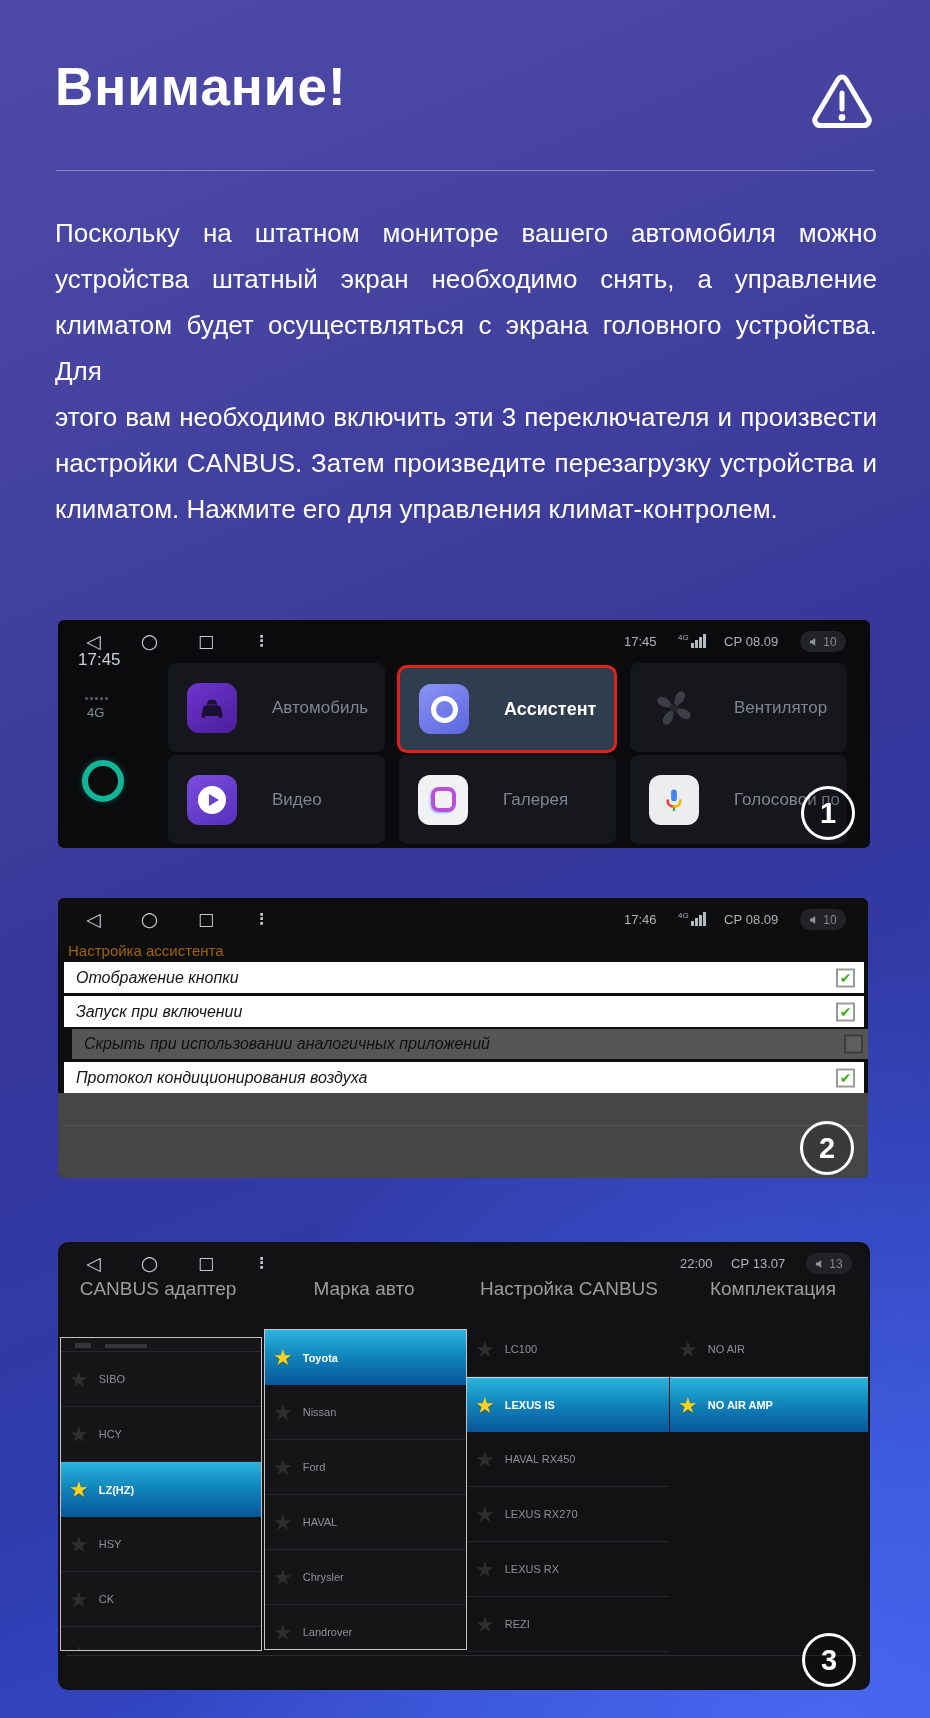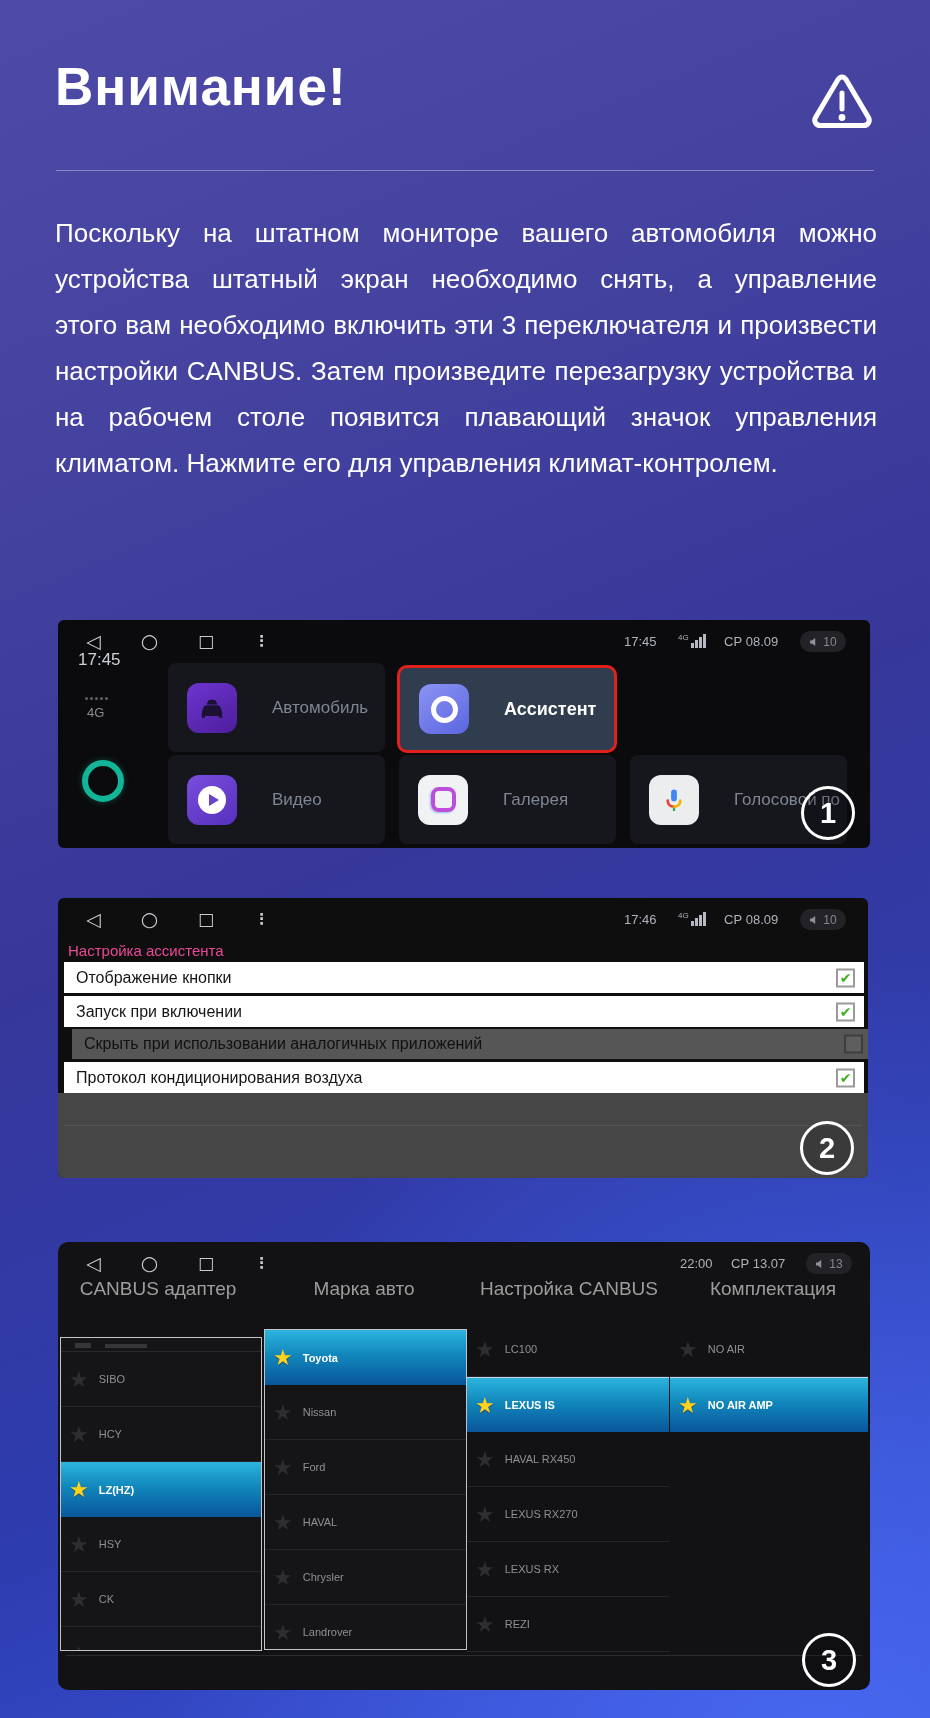--- a/index.html
+++ b/index.html
@@ -55,24 +55,24 @@
   .vc{width:28px;height:28px;background:#fff;border-radius:50%;margin:auto;display:flex;align-items:center;justify-content:center;}
   .vtri{width:0;height:0;border-left:10px solid #6b41cf;border-top:6px solid transparent;border-bottom:6px solid transparent;margin-left:3px;}
   .ic-gal{background:#f1f2f4;border-radius:50%;}
   .gring{width:25px;height:25px;border:4px solid #bb4fd9;border-radius:8px;margin:auto;box-sizing:border-box;box-shadow:-1px 1px 2px rgba(80,150,240,.6);}
   .ic-mic{background:#ebedef;}
   .ic svg{margin:auto;}
   
   .badge{position:absolute;width:54px;height:54px;box-sizing:border-box;border:3px solid #fff;border-radius:50%;color:#fff;display:flex;align-items:center;justify-content:center;font-size:29px;font-weight:700;background:rgba(8,8,10,.18);}
   #b1{left:801px;top:786px;}#b2{left:800px;top:1121px;}#b3{left:802px;top:1633px;}
   
-  .s2title{position:absolute;left:10px;top:44px;font-size:15px;color:#ec4899;}
+  .s2title{position:absolute;left:10px;top:44px;font-size:15px;color:#a16207;}
   .p2bottom{position:absolute;left:0;right:0;top:195px;bottom:0;background:#464646;}
   .p2line{position:absolute;left:6px;right:6px;top:227px;height:1px;background:#545454;}
-  .p2row{position:absolute;left:6px;width:800px;display:flex;align-items:center;}
+  .p2row{position:absolute;left:6px;width:800px;display:flex;align-items:center;font-style:italic;}
   .r1{top:64px;height:31px;background:#fff;}
   .r2{top:98px;height:31px;background:#fff;}
   .r3{top:131px;height:30px;background:#565656;margin-left:8px;}
   .r4{top:164px;height:31px;background:#fff;}
   .r5{top:200px;height:25px;background:#4b4b4b;}
   .p2row .lab{margin-left:12px;font-size:16px;color:#161616;}
   .r3 .lab{color:#101010;}
   .r5 .lab{color:#9a9a9a;}
   .cb{position:absolute;right:9px;top:50%;transform:translateY(-50%);width:19px;height:19px;box-sizing:border-box;border:2px solid #9a9a9a;background:#fff;display:flex;align-items:center;justify-content:center;font-size:14px;color:#3fae1f;font-family:"DejaVu Sans",sans-serif;}
   .r3 .cb{border-color:#3d3d3d;background:#5e5e5e;}
@@ -110,23 +110,23 @@
       <path d="M28 7.5 L5.5 45.5c-2.1 3.6.5 8.1 4.9 8.1h43.2c4.4 0 7-4.5 4.9-8.1L36 7.5c-2.1-3.5-5.9-3.5-8 0z" fill="none" stroke="#fff" stroke-width="5" stroke-linejoin="round"></path>
       <line x1="32" y1="21" x2="32" y2="37" stroke="#fff" stroke-width="5" stroke-linecap="round"></line>
       <circle cx="32" cy="45.5" r="3.4" fill="#fff"></circle>
     </svg>
   </div>
   <div class="hr"></div>
 
   <div class="intro">
     <div class="jl">Поскольку на штатном мониторе вашего автомобиля можно</div>
     <div class="jl">устройства штатный экран необходимо снять, а управление</div>
+    <div class="jl">климатом будет осуществляться с экрана головного устройства. Для</div>
     <div class="jl">этого вам необходимо включить эти 3 переключателя и произвести</div>
     <div class="jl">настройки CANBUS. Затем произведите перезагрузку устройства и</div>
-    <div class="jl">на рабочем столе появится плавающий значок управления</div>
     <div class="jl last">климатом. Нажмите его для управления климат-контролем.</div>
   </div>
 
   <section class="panel p1">
     <div class="nav">
       <span class="nv-back">◁</span>
       <span class="nv-home">○</span>
       <span class="nv-rec">□</span>
       <span class="nv-menu">⋮</span>
     </div>
@@ -167,20 +167,32 @@
       <span class="lb">Автомобиль</span>
     </div>
 
     <div class="t t2">
       <span class="ic ic-assist">
           <span class="aring"></span>
         </span>
       <span class="lb">Ассистент</span>
     </div>
 
+    <div class="t t3">
+      <span class="ic ic-fan">
+        <svg width="50" height="50" viewBox="0 0 24 24" fill="#3b3e45">
+          <path d="M12 12c0-5 1.3-8 3.6-8 2 0 2.6 2.4.2 5.4L12 12z"></path>
+          <path d="M12 12c5 0 8 1.3 8 3.6 0 2-2.4 2.6-5.4.2L12 12z"></path>
+          <path d="M12 12c0 5-1.3 8-3.6 8-2 0-2.6-2.4-.2-5.4L12 12z"></path>
+          <path d="M12 12c-5 0-8-1.3-8-3.6 0-2 2.4-2.6 5.4-.2L12 12z"></path>
+          <circle cx="12" cy="12" r="2" fill="#23252a"></circle>
+        </svg>
+      </span>
+      <span class="lb">Вентилятор</span>
+    </div>
 
     <div class="t t4">
       <span class="ic ic-video">
           <span class="vc">
             <span class="vtri"></span>
           </span>
         </span>
       <span class="lb">Видео</span>
     </div>
 

